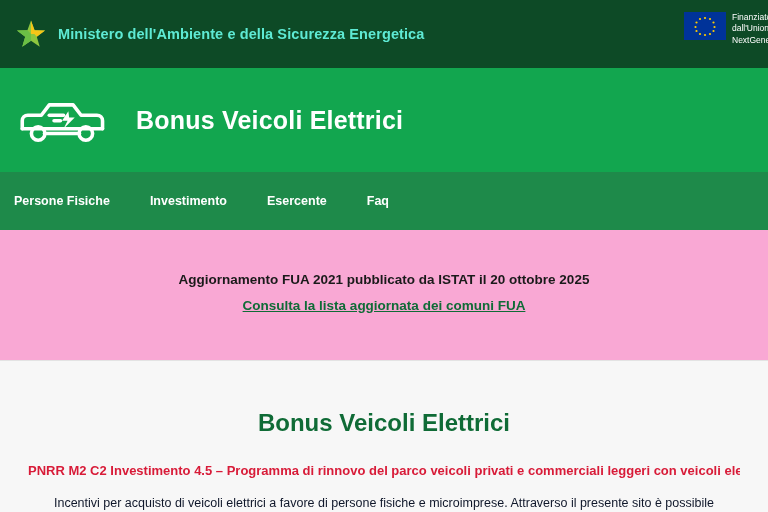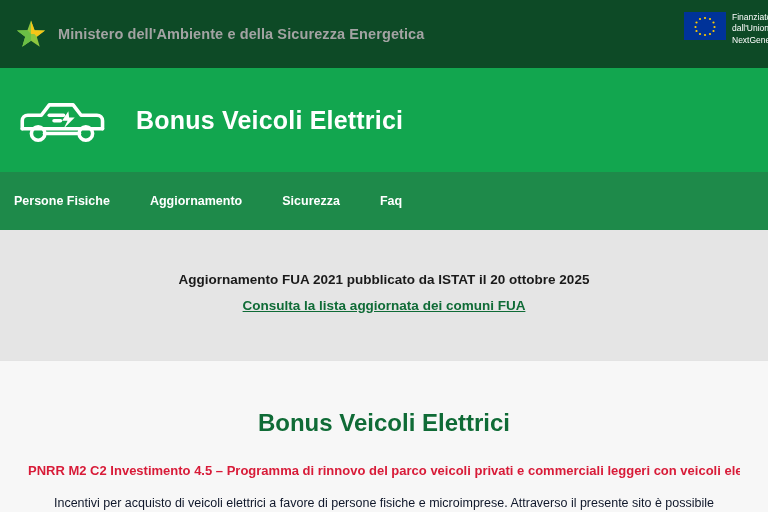--- a/index.html
+++ b/index.html
@@ -20,21 +20,21 @@
     padding: 0 14px;
     position: relative;
   }
   .star-logo {
     width: 34px;
     height: 34px;
     flex: 0 0 34px;
     margin-right: 10px;
   }
   .ministry-title {
-    color: #a3a3a3;
+    color: #5eead4;
     font-size: 14.5px;
     font-weight: bold;
     letter-spacing: 0.1px;
     white-space: nowrap;
   }
   .eu-badge {
     position: absolute;
     right: 0;
     top: 12px;
     display: flex;
@@ -98,21 +98,21 @@
     font-size: 12.5px;
     font-weight: bold;
     margin-right: 40px;
     cursor: pointer;
     white-space: nowrap;
   }
   .nav-item:last-child { margin-right: 16px; }
 
   
   .notice {
-    background: #e5e5e5;
+    background: #f9a8d4;
     padding: 42px 20px 46px;
     text-align: center;
     border-bottom: 1px solid #e3e3e3;
   }
   .notice-head {
     font-size: 13.5px;
     font-weight: bold;
     color: #1a1a1a;
     margin-bottom: 9px;
   }
@@ -204,22 +204,22 @@
       <path d="M38 56 L82 56"></path>
       <path d="M58 40 L50 40"></path>
     </g>
     <path d="M68 28 L60 40 L67 40 L62 50 L76 36 L69 36 Z" fill="#ffffff"></path>
   </svg>
   <div class="hero-title">Bonus Veicoli Elettrici</div>
 </div>
 
 <div class="navbar">
   <div class="nav-item">Persone Fisiche</div>
-  <div class="nav-item">Aggiornamento</div>
-  <div class="nav-item">Sicurezza</div>
+  <div class="nav-item">Investimento</div>
+  <div class="nav-item">Esercente</div>
   <div class="nav-item">Faq</div>
 </div>
 
 <div class="notice">
   <div class="notice-head">Aggiornamento FUA 2021 pubblicato da ISTAT il 20 ottobre 2025</div>
   <a class="notice-link" href="#">Consulta la lista aggiornata dei comuni FUA</a>
 </div>
 
 <div class="content">
   <div class="content-title">Bonus Veicoli Elettrici</div>

